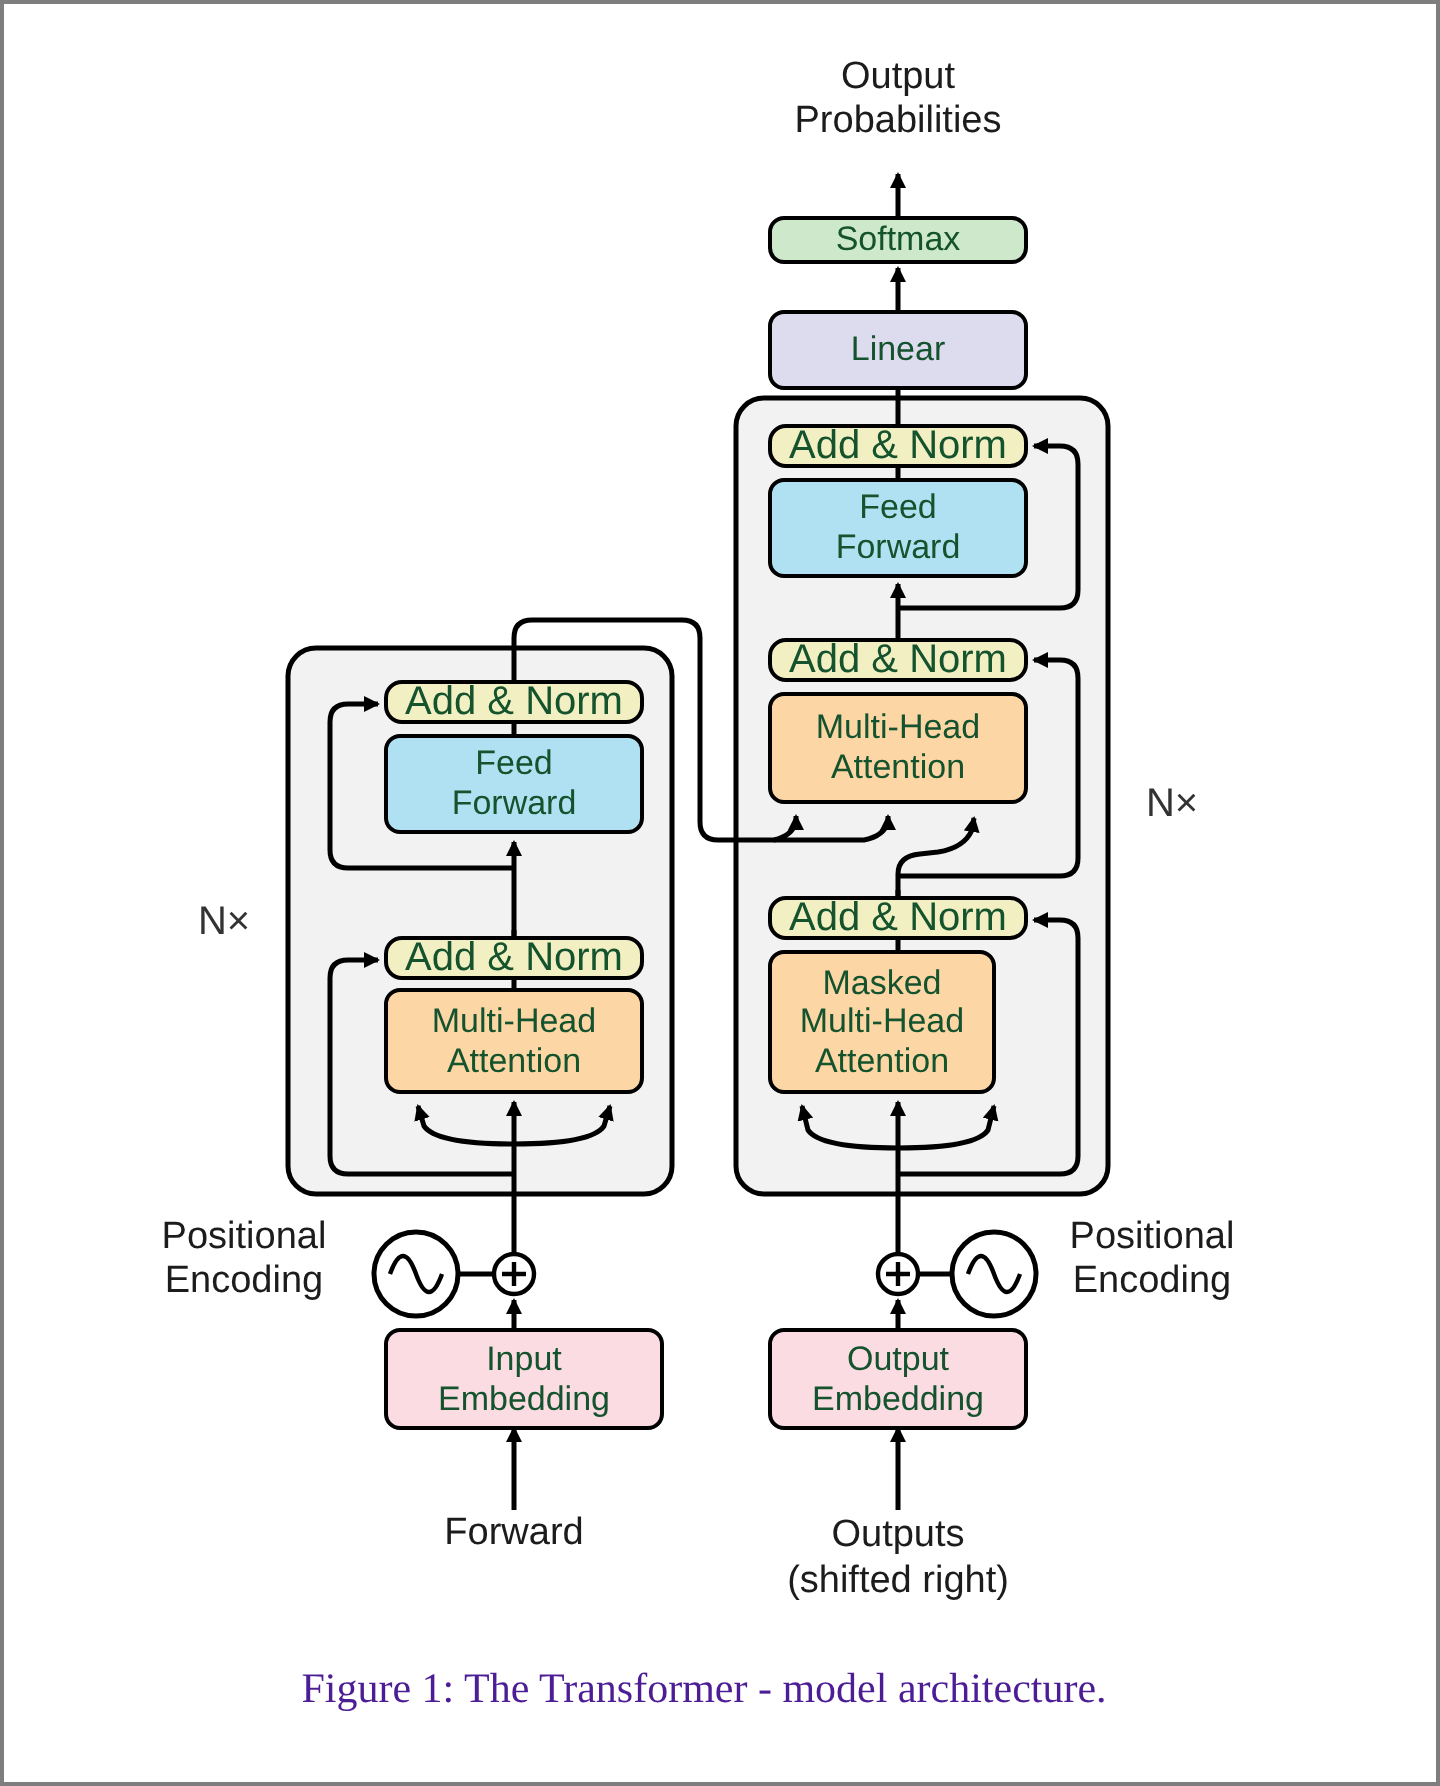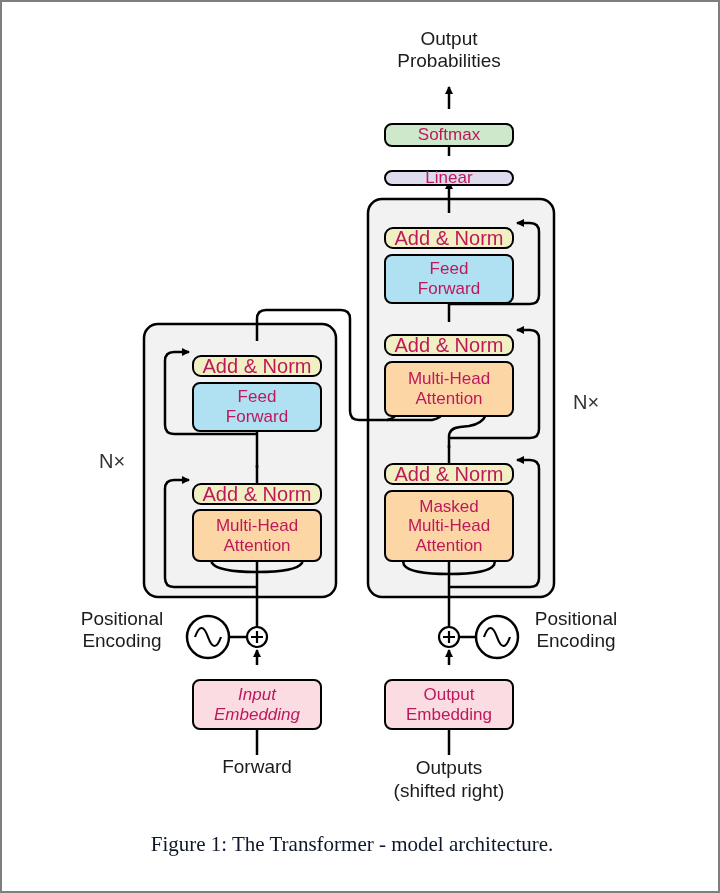--- a/index.html
+++ b/index.html
@@ -9,31 +9,31 @@
     font-family:"Liberation Sans",sans-serif;color:#111;
   }
   svg.layer{position:absolute;left:0;top:0;width:716px;height:889px;z-index:1;}
   .ln{stroke:#000;stroke-width:2.5;fill:none;}
   .thin{stroke:#000;stroke-width:2.2;fill:none;}
   .box{
     position:absolute;z-index:2;box-sizing:border-box;
     border:2.5px solid #000;border-radius:8px;
     display:flex;align-items:center;justify-content:center;
     text-align:center;white-space:pre-line;
-    font-size:17px;line-height:1.15;color:#be185d;margin-top:15px;
+    font-size:17px;line-height:1.15;color:#14532d;
   }
   .addnorm{font-size:20px;line-height:1;border-radius:9px;}
   .lbl{
     position:absolute;z-index:2;text-align:center;white-space:pre-line;
     font-size:19px;line-height:1.18;color:#1c1c1c;
   }
   .nx{font-size:20px;color:#333;}
   .caption{
     position:absolute;z-index:2;left:0;top:830px;width:700px;text-align:center;
-    font-family:"Liberation Serif",serif;font-size:21px;color:#0f172a;
+    font-family:"Liberation Serif",serif;font-size:21px;color:#4c1d95;
   }
 </style>
 </head>
 <body>
 
 <div class="page">
 
   <svg class="layer" viewBox="0 0 716 889">
     <defs>
       <marker id="arw" markerWidth="10" markerHeight="10" refX="7" refY="4" orient="auto" markerUnits="userSpaceOnUse">
@@ -88,42 +88,42 @@
       <circle cx="447" cy="635" r="10" fill="#fff" stroke="#000" stroke-width="2.2"></circle>
       <path class="thin" d="M447,629 V641 M441,635 H453"></path>
     </g>
     <g>
       <circle cx="495" cy="635" r="21" fill="#fff" stroke="#000" stroke-width="2.5"></circle>
       <path class="thin" d="M482,635 Q488.5,617 495,635 Q501.5,653 508,635"></path>
     </g>
   </svg>
 
   <div class="box" style="left: 382px; top: 106px; width: 130px; height: 24px; background: rgb(205, 232, 203);">Softmax</div>
-  <div class="box" style="left: 382px; top: 153px; width: 130px; height: 16px; background: rgb(220, 220, 238);">Linear</div>
+  <div class="box" style="left: 382px; top: 153px; width: 130px; height: 40px; background: rgb(220, 220, 238);">Linear</div>
 
   <div class="box addnorm" style="left: 382px; top: 210px; width: 130px; height: 22px; background: rgb(242, 240, 194);">Add &amp; Norm</div>
   <div class="box" style="left: 382px; top: 237px; width: 130px; height: 50px; background: rgb(176, 225, 242);">Feed
 Forward</div>
   <div class="box addnorm" style="left: 382px; top: 317px; width: 130px; height: 22px; background: rgb(242, 240, 194);">Add &amp; Norm</div>
   <div class="box" style="left: 382px; top: 344px; width: 130px; height: 56px; background: rgb(252, 215, 165);">Multi-Head
 Attention</div>
   <div class="box addnorm" style="left: 382px; top: 446px; width: 130px; height: 22px; background: rgb(242, 240, 194);">Add &amp; Norm</div>
-  <div class="box" style="left: 382px; top: 473px; width: 130px; height: 72px; background: rgb(252, 215, 165);">Masked
+  <div class="box" style="left: 382px; top: 473px; width: 114px; height: 72px; background: rgb(252, 215, 165);">Masked
 Multi-Head
 Attention</div>
   <div class="box" style="left: 382px; top: 662px; width: 130px; height: 51px; background: rgb(251, 220, 226);">Output
 Embedding</div>
 
   <div class="box addnorm" style="left: 190px; top: 338px; width: 130px; height: 22px; background: rgb(242, 240, 194);">Add &amp; Norm</div>
   <div class="box" style="left: 190px; top: 365px; width: 130px; height: 50px; background: rgb(176, 225, 242);">Feed
 Forward</div>
   <div class="box addnorm" style="left: 190px; top: 466px; width: 130px; height: 22px; background: rgb(242, 240, 194);">Add &amp; Norm</div>
   <div class="box" style="left: 190px; top: 492px; width: 130px; height: 53px; background: rgb(252, 215, 165);">Multi-Head
 Attention</div>
-  <div class="box" style="left: 190px; top: 662px; width: 130px; height: 51px; background: rgb(251, 220, 226); font-style: italic;">Input
+  <div class="box" style="left: 190px; top: 662px; width: 140px; height: 51px; background: rgb(251, 220, 226);">Input
 Embedding</div>
 
   <div class="lbl" style="left:347px;top:26px;width:200px;">Output
 Probabilities</div>
   <div class="lbl nx" style="left:88px;top:448px;width:44px;">N×</div>
   <div class="lbl nx" style="left:562px;top:389px;width:44px;">N×</div>
   <div class="lbl" style="left:57px;top:606px;width:126px;">Positional
 Encoding</div>
   <div class="lbl" style="left:511px;top:606px;width:126px;">Positional
 Encoding</div>

